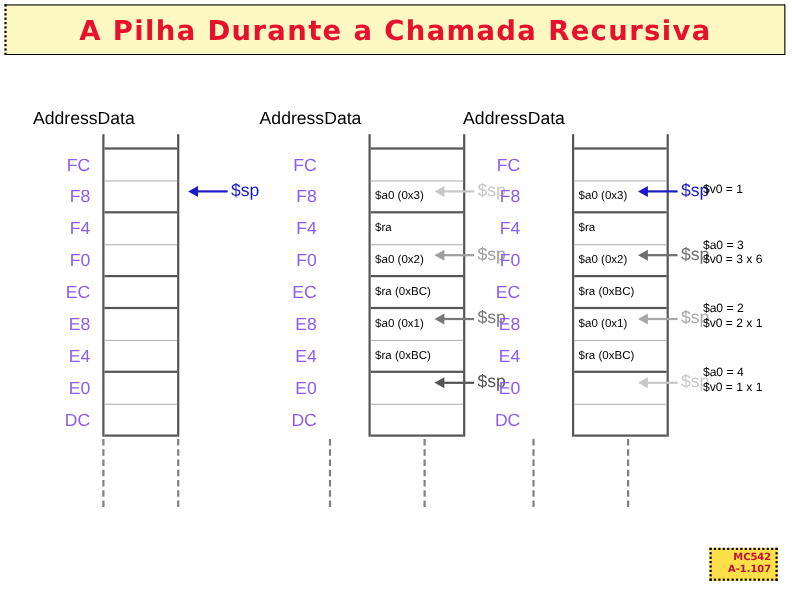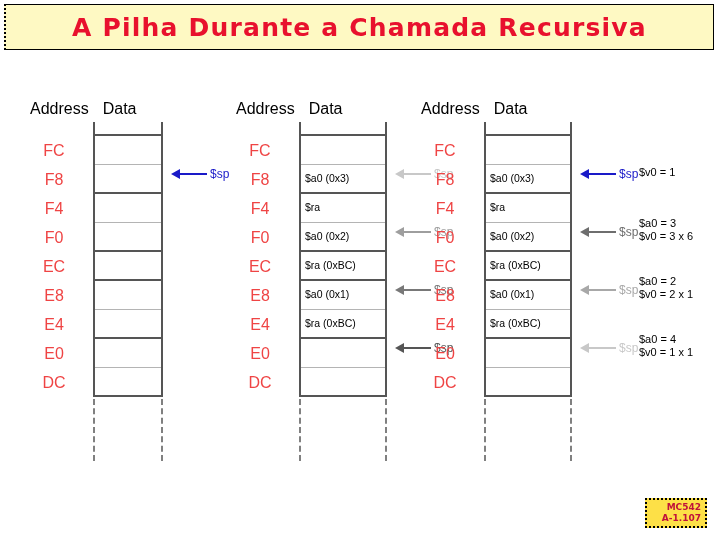--- a/index.html
+++ b/index.html
@@ -50,51 +50,51 @@
 
   .panel-header {
     position: absolute;
     top: 0px;
     left: 4px;
     font-size: 16px;
     color: #000000;
     white-space: nowrap;
     font-family: "Liberation Sans", sans-serif;
   }
-  .panel-header .hdr-data { margin-left: 14px; }
+  .panel-header .hdr-data { }
 
   
   .addr-col {
     position: absolute;
     top: 36px;
     left: 0px;
     width: 62px;
   }
   .addr-cell {
     height: 29px;
     line-height: 29px;
-    text-align: center;
+    text-align: right;
     padding-right: 6px;
     font-size: 16px;
     font-family: "Liberation Sans", sans-serif;
-    color: #ef4444;
+    color: #8b5cf6;
     box-sizing: border-box;
   }
 
   
   .data-table {
     position: absolute;
     top: 22px;
     left: 67px;
     width: 70px;
     border-left: 2px solid #555555;
     border-right: 2px solid #555555;
     box-sizing: border-box;
   }
-  .data-table.wide { width: 88px; }
+  .data-table.wide { width: 88px; margin-left: 36px; }
 
   .stub-cell {
     height: 14px;
     border-bottom: 2px solid #555555;
     box-sizing: border-box;
   }
   .data-cell {
     height: 29px;
     line-height: 27px;
     box-sizing: border-box;
@@ -154,21 +154,21 @@
     position: absolute;
     left: 0;
     top: -4px;
     width: 0;
     height: 0;
     border-top: 5px solid transparent;
     border-bottom: 5px solid transparent;
     border-right: 9px solid currentColor;
   }
   .sp-label {
-    font-size: 12px;
+    font-size: 16px;
     font-family: "Liberation Sans", sans-serif;
     color: currentColor;
   }
 
   
   .annot {
     position: absolute;
     font-size: 11px;
     line-height: 13px;
     font-family: "Liberation Sans", sans-serif;

